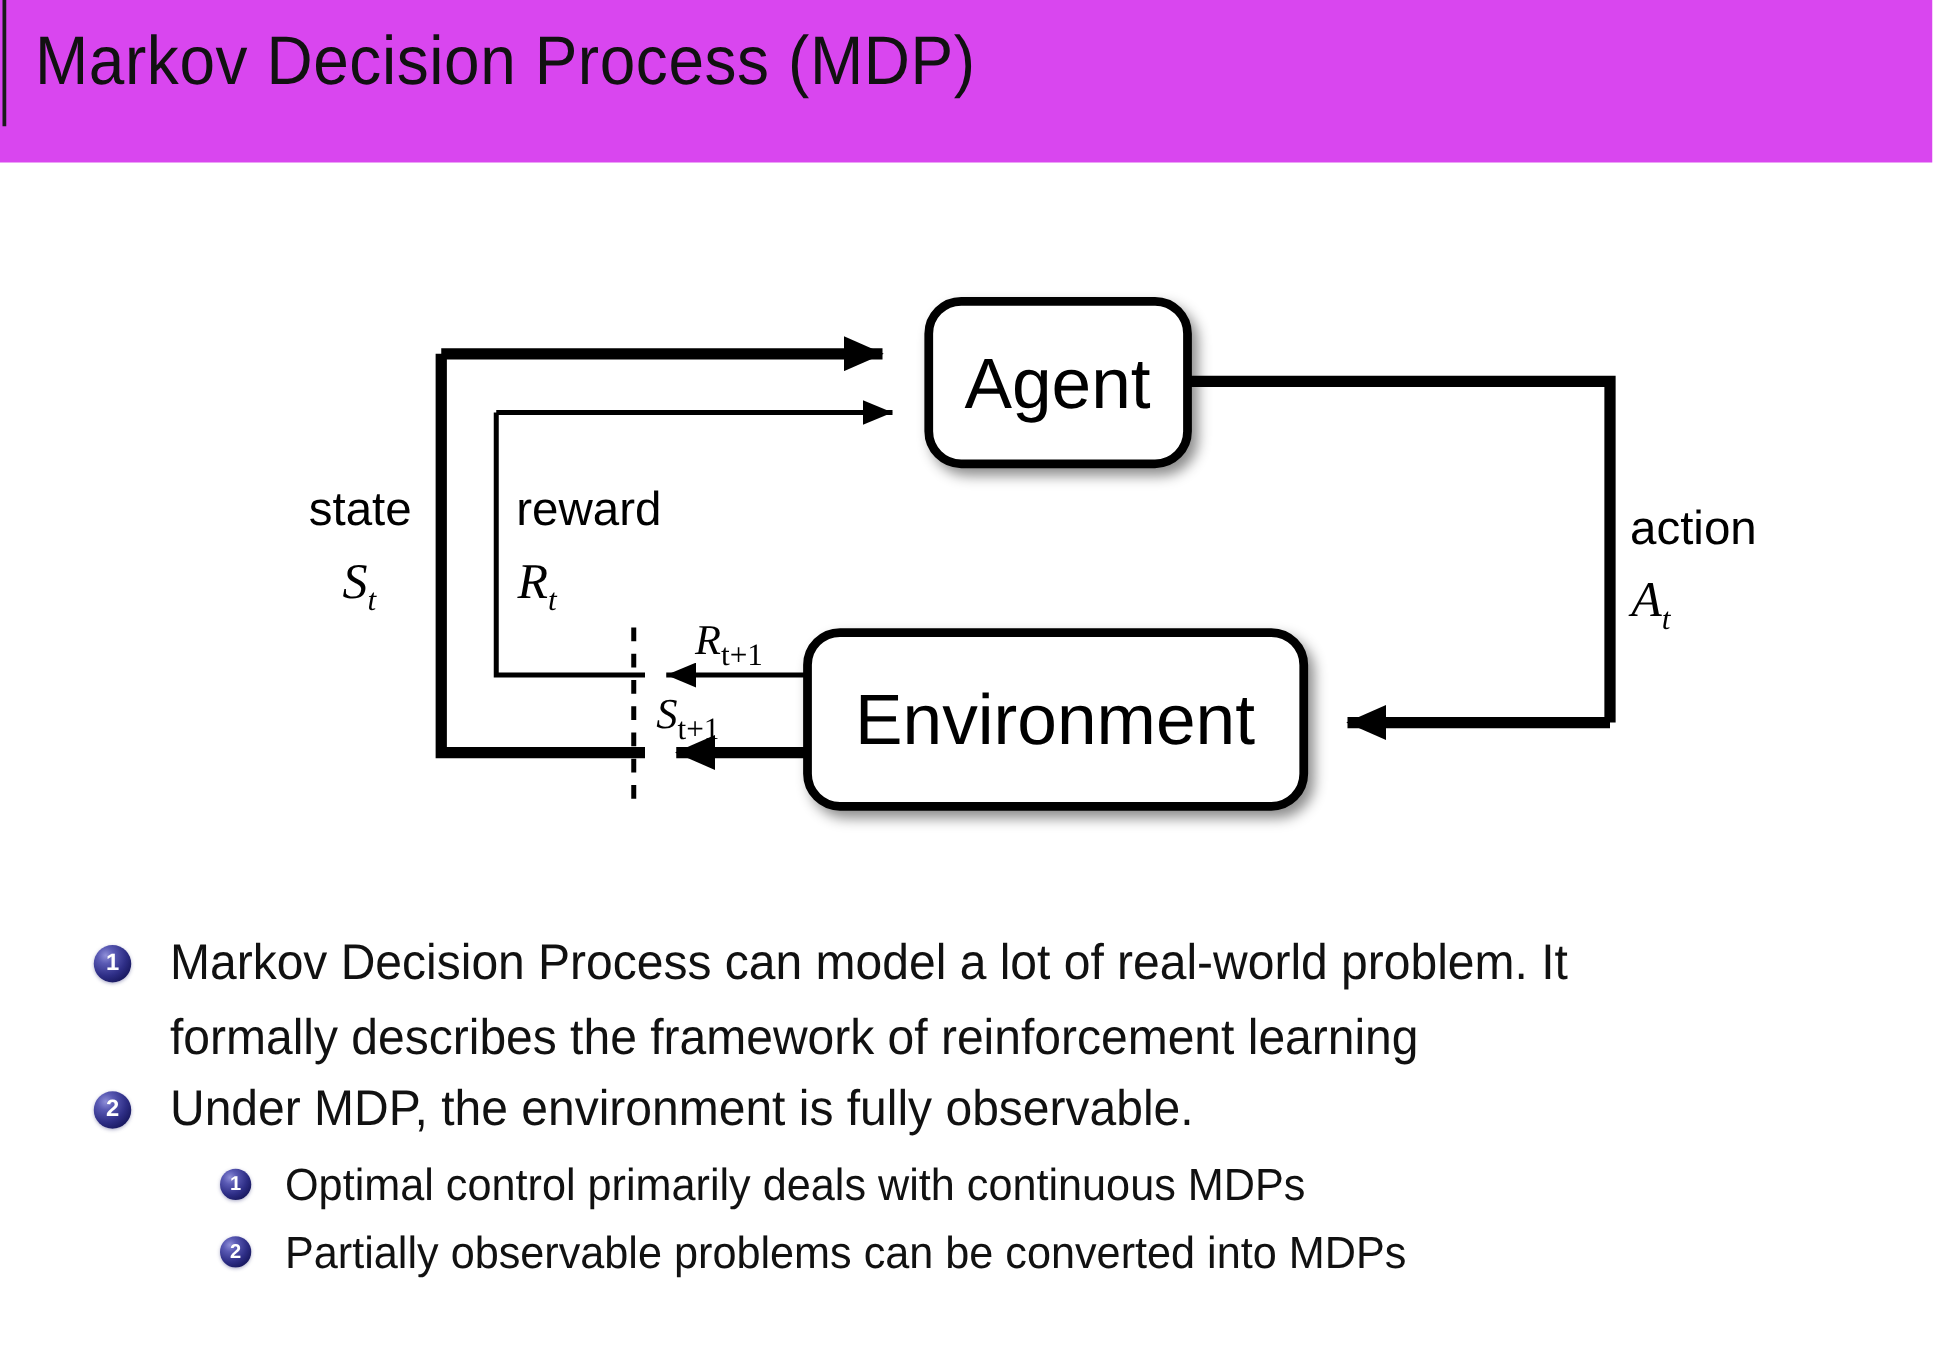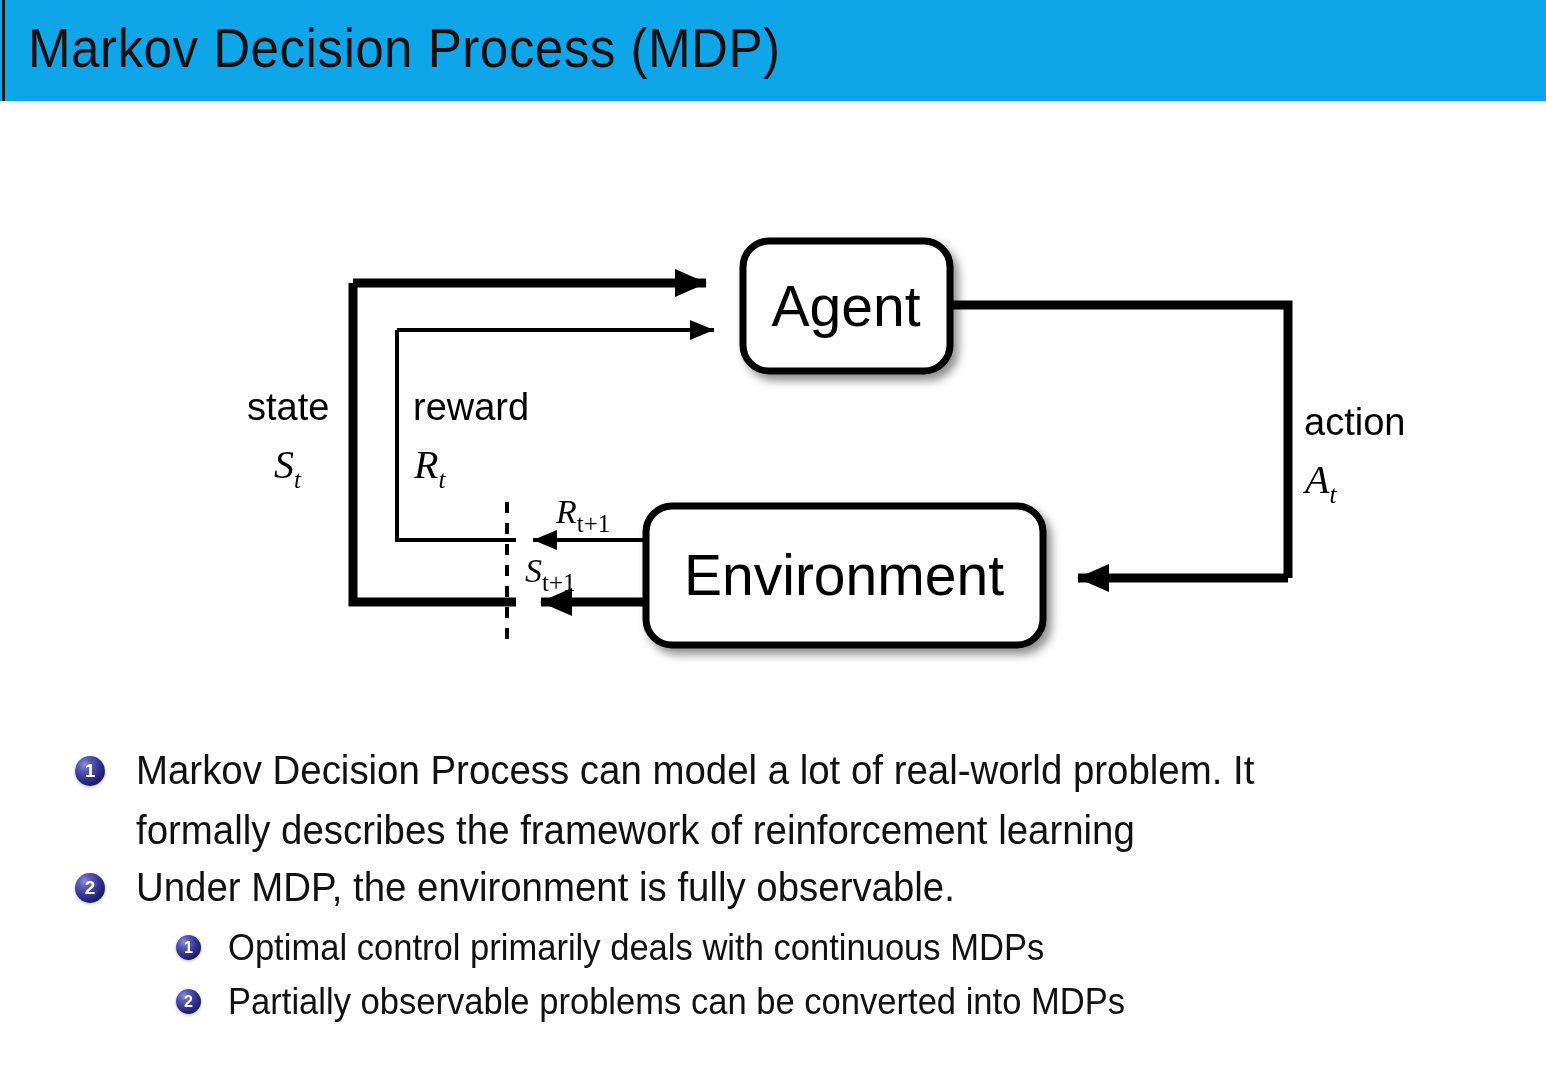--- a/index.html
+++ b/index.html
@@ -15,22 +15,22 @@
     font-family: "Liberation Sans", sans-serif;
     color: #000000;
   }
 
   
   #slide-header {
     position: absolute;
     left: 0;
     top: 0;
     width: 1546px;
-    height: 101px;
-    background: #0ea5e9;
+    height: 130px;
+    background: #d946ef;
   }
   #header-left-rule {
     position: absolute;
     left: 2px;
     top: 0;
     width: 3px;
     height: 101px;
     background: #1a1a1a;
   }
   #slide-title {

